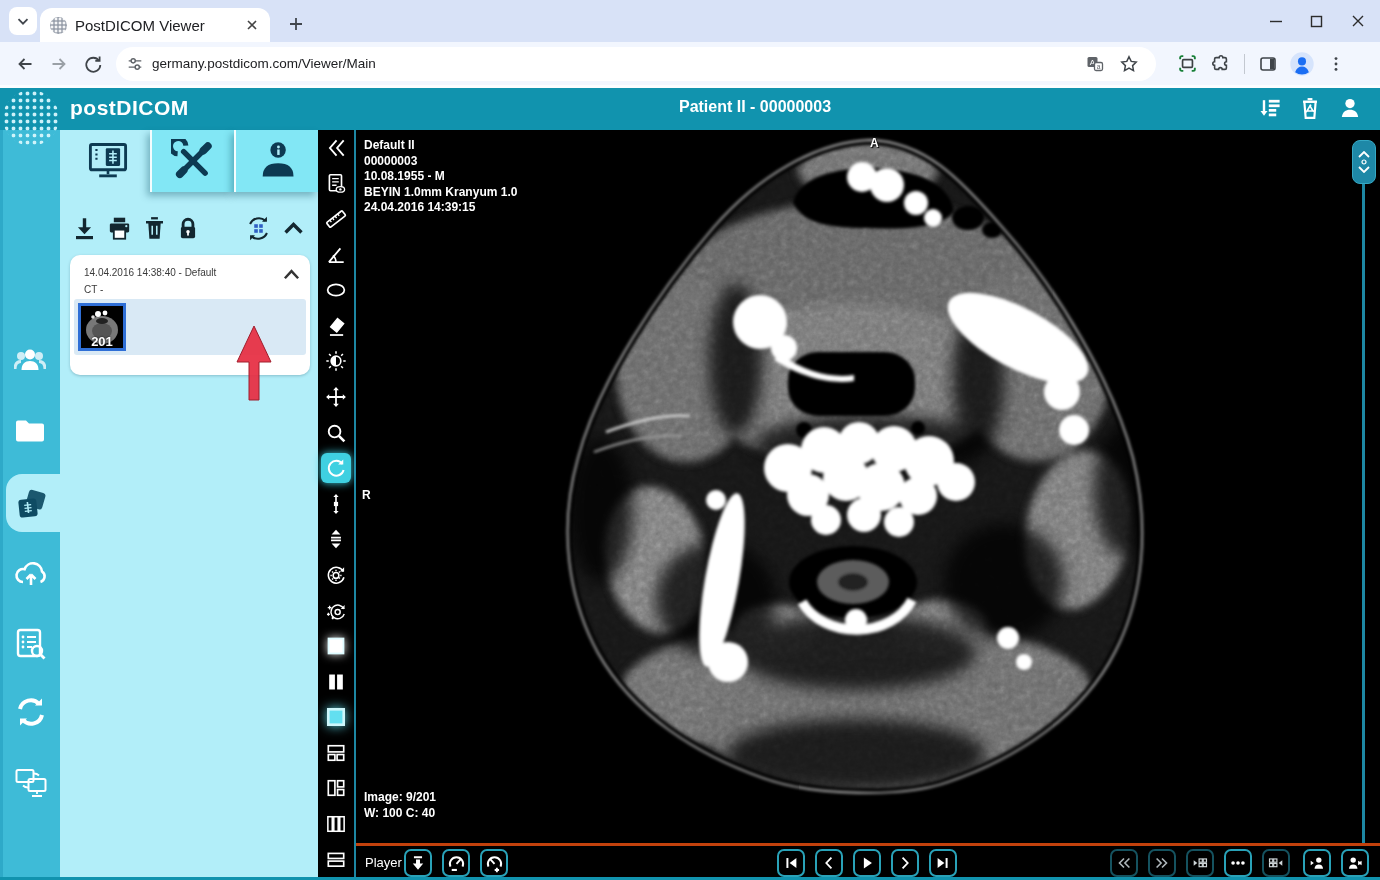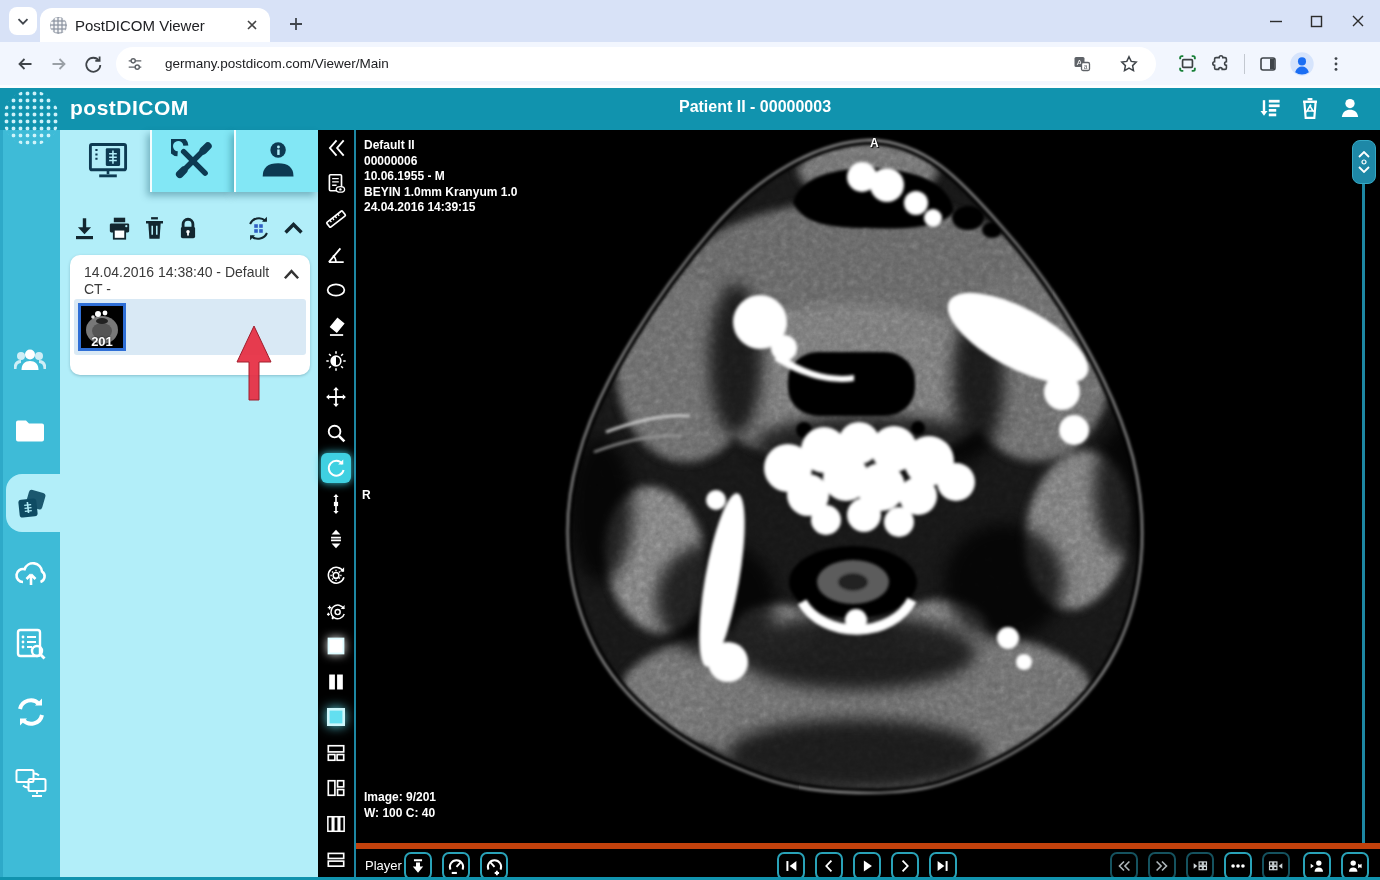--- a/index.html
+++ b/index.html
@@ -9,42 +9,42 @@
   
   #tabstrip{position:absolute;left:0;top:0;width:1380px;height:42px;background:#d8e2f7;}
   #tab-search{position:absolute;left:9px;top:7px;width:28px;height:28px;background:#fff;border-radius:8px;display:flex;align-items:center;justify-content:center;}
   #tab{position:absolute;left:40px;top:8px;width:230px;height:34px;background:#fff;border-radius:12px 12px 0 0;display:flex;align-items:center;padding:0 10px;}
   #tab .title{font-size:15px;color:#202124;flex:1;margin-left:8px;white-space:nowrap;overflow:hidden;}
   .favicon{width:17px;height:17px;border-radius:50%;background:#9aa1ac radial-gradient(rgba(255,255,255,.9) 1px,transparent 1.8px);background-size:4px 4px;flex:0 0 auto;}
   #newtab{position:absolute;left:282px;top:10px;width:28px;height:28px;display:flex;align-items:center;justify-content:center;border-radius:50%;}
   .winctl{position:absolute;top:6px;width:40px;height:30px;display:flex;align-items:center;justify-content:center;}
   #toolbar{position:absolute;left:0;top:42px;width:1380px;height:43px;background:#f2f6fe;display:flex;align-items:center;}
   .bicon{width:34px;height:34px;display:flex;align-items:center;justify-content:center;border-radius:50%;flex:0 0 auto;}
-  #omnibox{width:1040px;height:34px;margin-left:6px;background:#fff;border-radius:17px;display:flex;align-items:center;padding:0 10px;gap:13px;}
+  #omnibox{width:1040px;height:34px;margin-left:6px;background:#fff;border-radius:17px;display:flex;align-items:center;padding:0 10px;}
   #omnibox .url{font-size:13.5px;color:#202124;margin-left:8px;flex:1;}
   
   #whitestrip{position:absolute;left:0;top:85px;width:1380px;height:3px;background:#fbfdff;}
   #appheader{position:absolute;left:0;top:88px;width:1380px;height:42px;background:#1193ae;}
   #logo-text{position:absolute;left:70px;top:8px;color:#fff;font-size:21px;font-weight:bold;letter-spacing:.5px;}
   #patient-title{position:absolute;left:130px;right:0;top:10px;text-align:center;color:#fff;font-size:16px;font-weight:bold;}
   #hdr-icons{position:absolute;right:18px;top:7px;display:flex;gap:16px;}
   #brainlogo{position:absolute;left:3px;top:90px;width:56px;height:56px;border-radius:50%;background-image:radial-gradient(rgba(214,246,252,.95) 1.5px,rgba(120,210,230,.35) 2.1px,transparent 2.6px);background-size:7px 7px;z-index:5;}
   
   #sidebar{position:absolute;left:0;top:130px;width:60px;height:747px;background:#3ebbd7;box-shadow:inset 3px 0 0 #2ea9c8;}
   .sb{position:absolute;left:14px;width:32px;height:32px;}
   #sb-sel{position:absolute;left:6px;top:344px;width:54px;height:58px;background:#b2eef9;border-radius:16px 0 0 16px;}
   
   #panel{position:absolute;left:60px;top:130px;width:258px;height:747px;background:#b2eef9;}
   #ptabs{position:absolute;left:6px;top:0;width:252px;height:62px;display:flex;}
   .ptab{width:84px;height:62px;display:flex;align-items:center;justify-content:center;}
   .ptab.raised{background:#82e7f5;border-left:2px solid rgba(255,255,255,.9);box-shadow:-3px 4px 7px rgba(0,70,90,.35);}
   #pactions{position:absolute;left:12px;top:84px;width:234px;height:28px;display:flex;align-items:center;gap:9px;}
   #pactions .gap{flex:1;}
   #series-card{position:absolute;left:10px;top:125px;width:240px;height:120px;background:#fff;border-radius:10px;box-shadow:0 1px 3px rgba(0,50,70,.25);}
-  #series-card .hdr{padding:9px 26px 4px 14px;font-size:14px;color:#3a3a3a;line-height:17px;}
+  #series-card .hdr{padding:9px 26px 4px 14px;font-size:10px;color:#3a3a3a;line-height:17px;}
   #series-card .chev{position:absolute;right:10px;top:12px;}
   #series-row{position:absolute;left:4px;right:4px;top:44px;height:56px;background:#d9e9f5;border-radius:3px;}
   #thumb{position:absolute;left:4px;top:4px;width:48px;height:48px;border:3px solid #2f6fd6;background:#000;}
   #thumb .lbl{position:absolute;left:0;right:0;bottom:-1px;text-align:center;color:#fff;font-size:13px;font-weight:bold;text-shadow:0 0 2px #000;}
   #red-arrow{position:absolute;left:164px;top:192px;z-index:6;}
   
   #toolcol{position:absolute;left:318px;top:130px;width:38px;height:750px;background:#000;border-right:2px solid #1d87a3;display:flex;flex-direction:column;align-items:center;}
   .tbtn{width:36px;height:35.6px;display:flex;align-items:center;justify-content:center;flex:0 0 auto;}
   .tbtn.sel{position:relative;}
   .tbtn.sel::before{content:"";position:absolute;left:3px;top:3px;width:30px;height:30px;background:#3fd0e1;border-radius:6px;box-shadow:0 0 9px #3fd0e1;}
@@ -54,21 +54,21 @@
   
   #viewer{position:absolute;left:356px;top:130px;width:1024px;height:713px;background:#000;overflow:hidden;}
   .ovl{position:absolute;color:#fff;font-size:12px;font-weight:bold;line-height:15.5px;text-shadow:1px 1px 1px #000;}
   #ov-info{left:8px;top:8px;}
   #ov-a{left:514px;top:6px;}
   #ov-r{left:6px;top:358px;}
   #ov-count{left:8px;bottom:22px;}
   #scroll-track{position:absolute;left:1006px;top:40px;width:3px;bottom:0;background:#1d87a3;}
   #scroll-thumb{position:absolute;left:996px;top:10px;width:24px;height:44px;background:#1e88a7;border:1px solid #35a8c4;border-radius:8px;display:flex;flex-direction:column;align-items:center;justify-content:center;gap:1px;}
   
-  #playerbar{position:absolute;left:356px;top:843px;width:1024px;height:34px;background:#000;border-top:6px solid #c2410c;}
+  #playerbar{position:absolute;left:356px;top:843px;width:1024px;height:34px;background:#000;border-top:3px solid #c2410c;}
   #player-label{position:absolute;left:9px;top:9px;color:#fff;font-size:13px;}
   .pb{position:absolute;top:3px;width:28px;height:28px;border:2px solid #29a2b8;border-radius:7px;background:#000;display:flex;align-items:center;justify-content:center;}
   .pb.dim{border-color:#15525f;}
   #bottomstrip{position:absolute;left:0;top:877px;width:1380px;height:3px;background:#1193ae;}
 </style>
 </head>
 <body>
 
 <div id="win">
 
@@ -609,22 +609,22 @@
           <path d="M250,302 C282,290 312,284 334,286" fill="none" stroke="#cfcfcf" stroke-width="2.6"></path>
           <path d="M238,322 C270,310 300,304 326,306" fill="none" stroke="#9a9a9a" stroke-width="2.2"></path>
         </g>
       </g>
       <path d="M514,10 C460,12 402,46 357,98 C302,162 242,252 222,328 C202,398 212,468 242,523 C277,585 342,625 407,648 C457,666 547,668 592,652 C662,628 727,585 759,522 C787,468 794,398 777,328 C757,252 702,160 647,98 C602,46 568,12 514,10 Z" fill="none" stroke="#000" stroke-width="9" filter="url(#b1)"></path>
       <path d="M514,10 C460,12 402,46 357,98 C302,162 242,252 222,328 C202,398 212,468 242,523 C277,585 342,625 407,648 C457,666 547,668 592,652 C662,628 727,585 759,522 C787,468 794,398 777,328 C757,252 702,160 647,98 C602,46 568,12 514,10 Z" fill="none" stroke="#b8b8b8" stroke-width="1.8" filter="url(#b1)"></path>
     </svg>
 
     <div class="ovl" id="ov-info">
       <div>Default II</div>
-      <div>00000006</div>
-      <div>10.06.1955 - M</div>
+      <div>00000003</div>
+      <div>10.08.1955 - M</div>
       <div>BEYIN 1.0mm Kranyum 1.0</div>
       <div>24.04.2016 14:39:15</div>
     </div>
     <div class="ovl" id="ov-a">A</div>
     <div class="ovl" id="ov-r">R</div>
     <div class="ovl" id="ov-count">
       <div>Image: 9/201</div>
       <div>W: 100 C: 40</div>
     </div>
 

